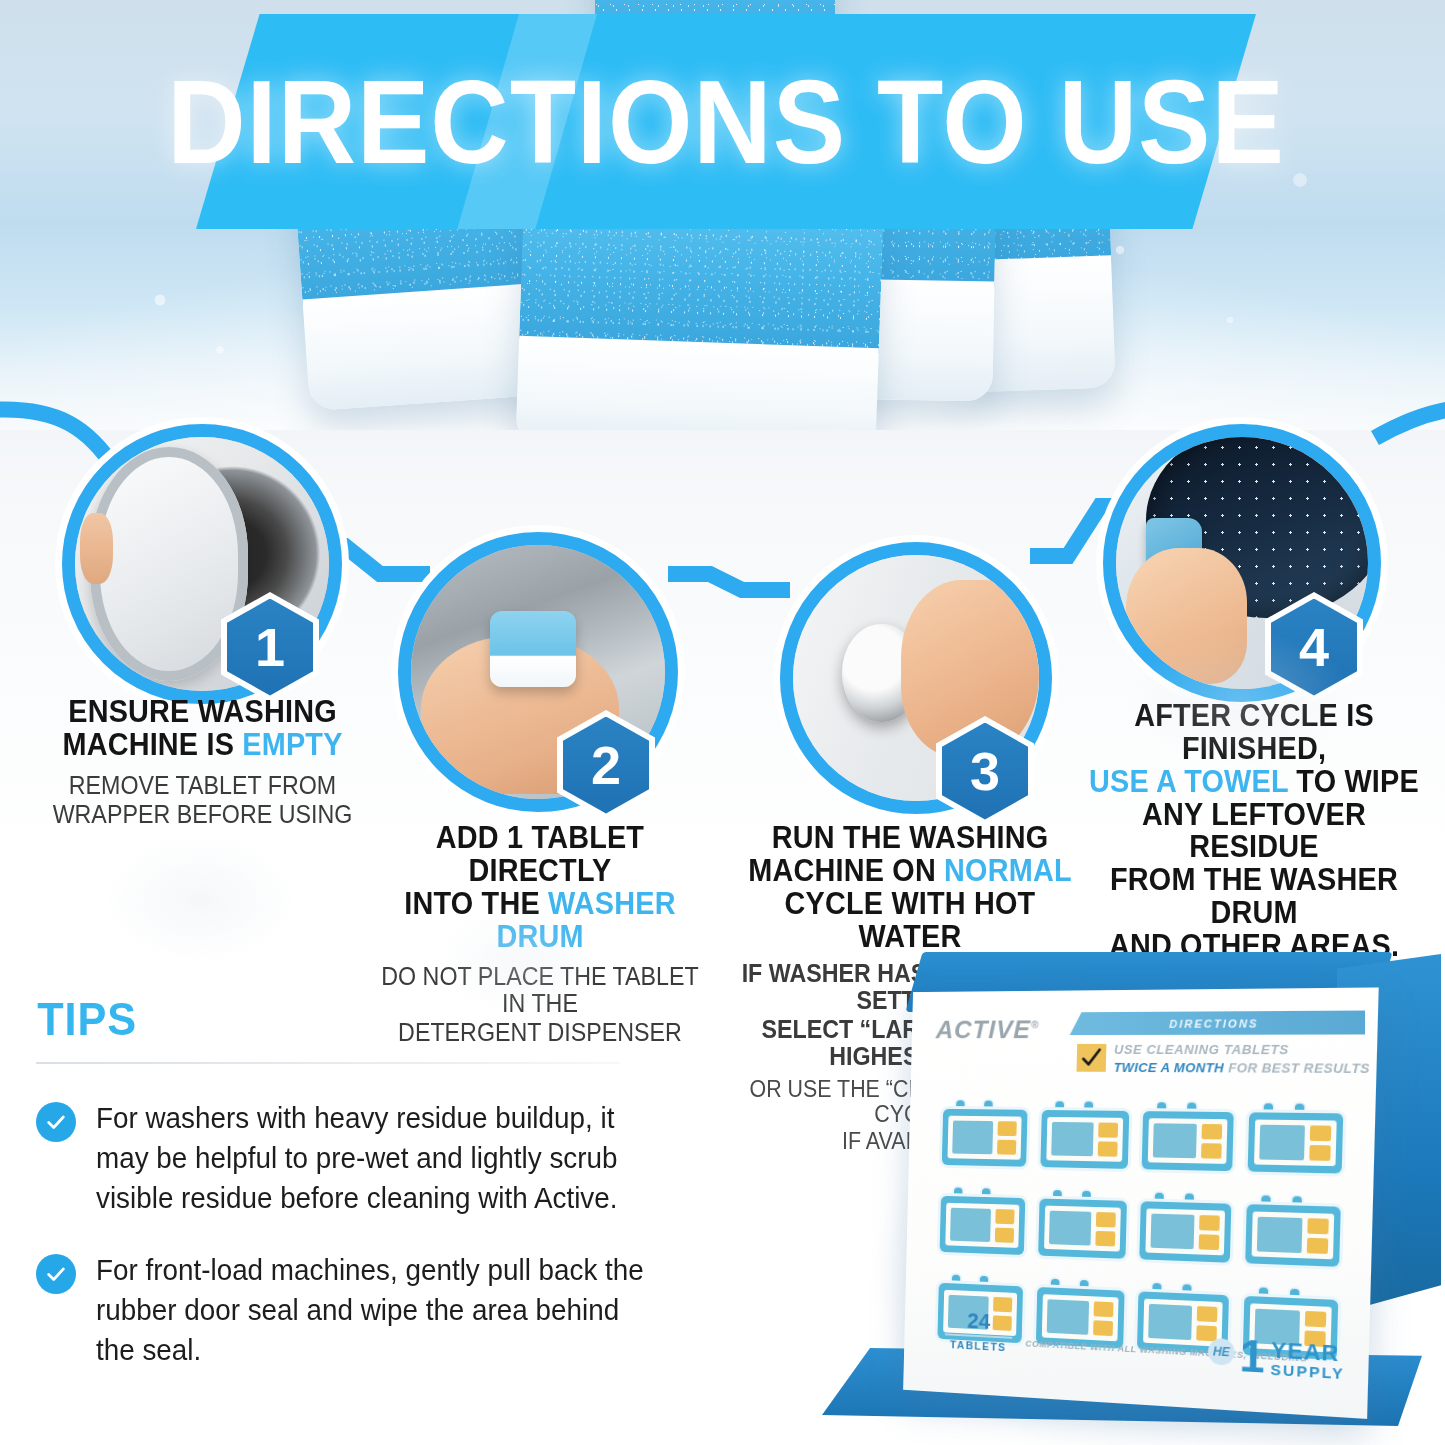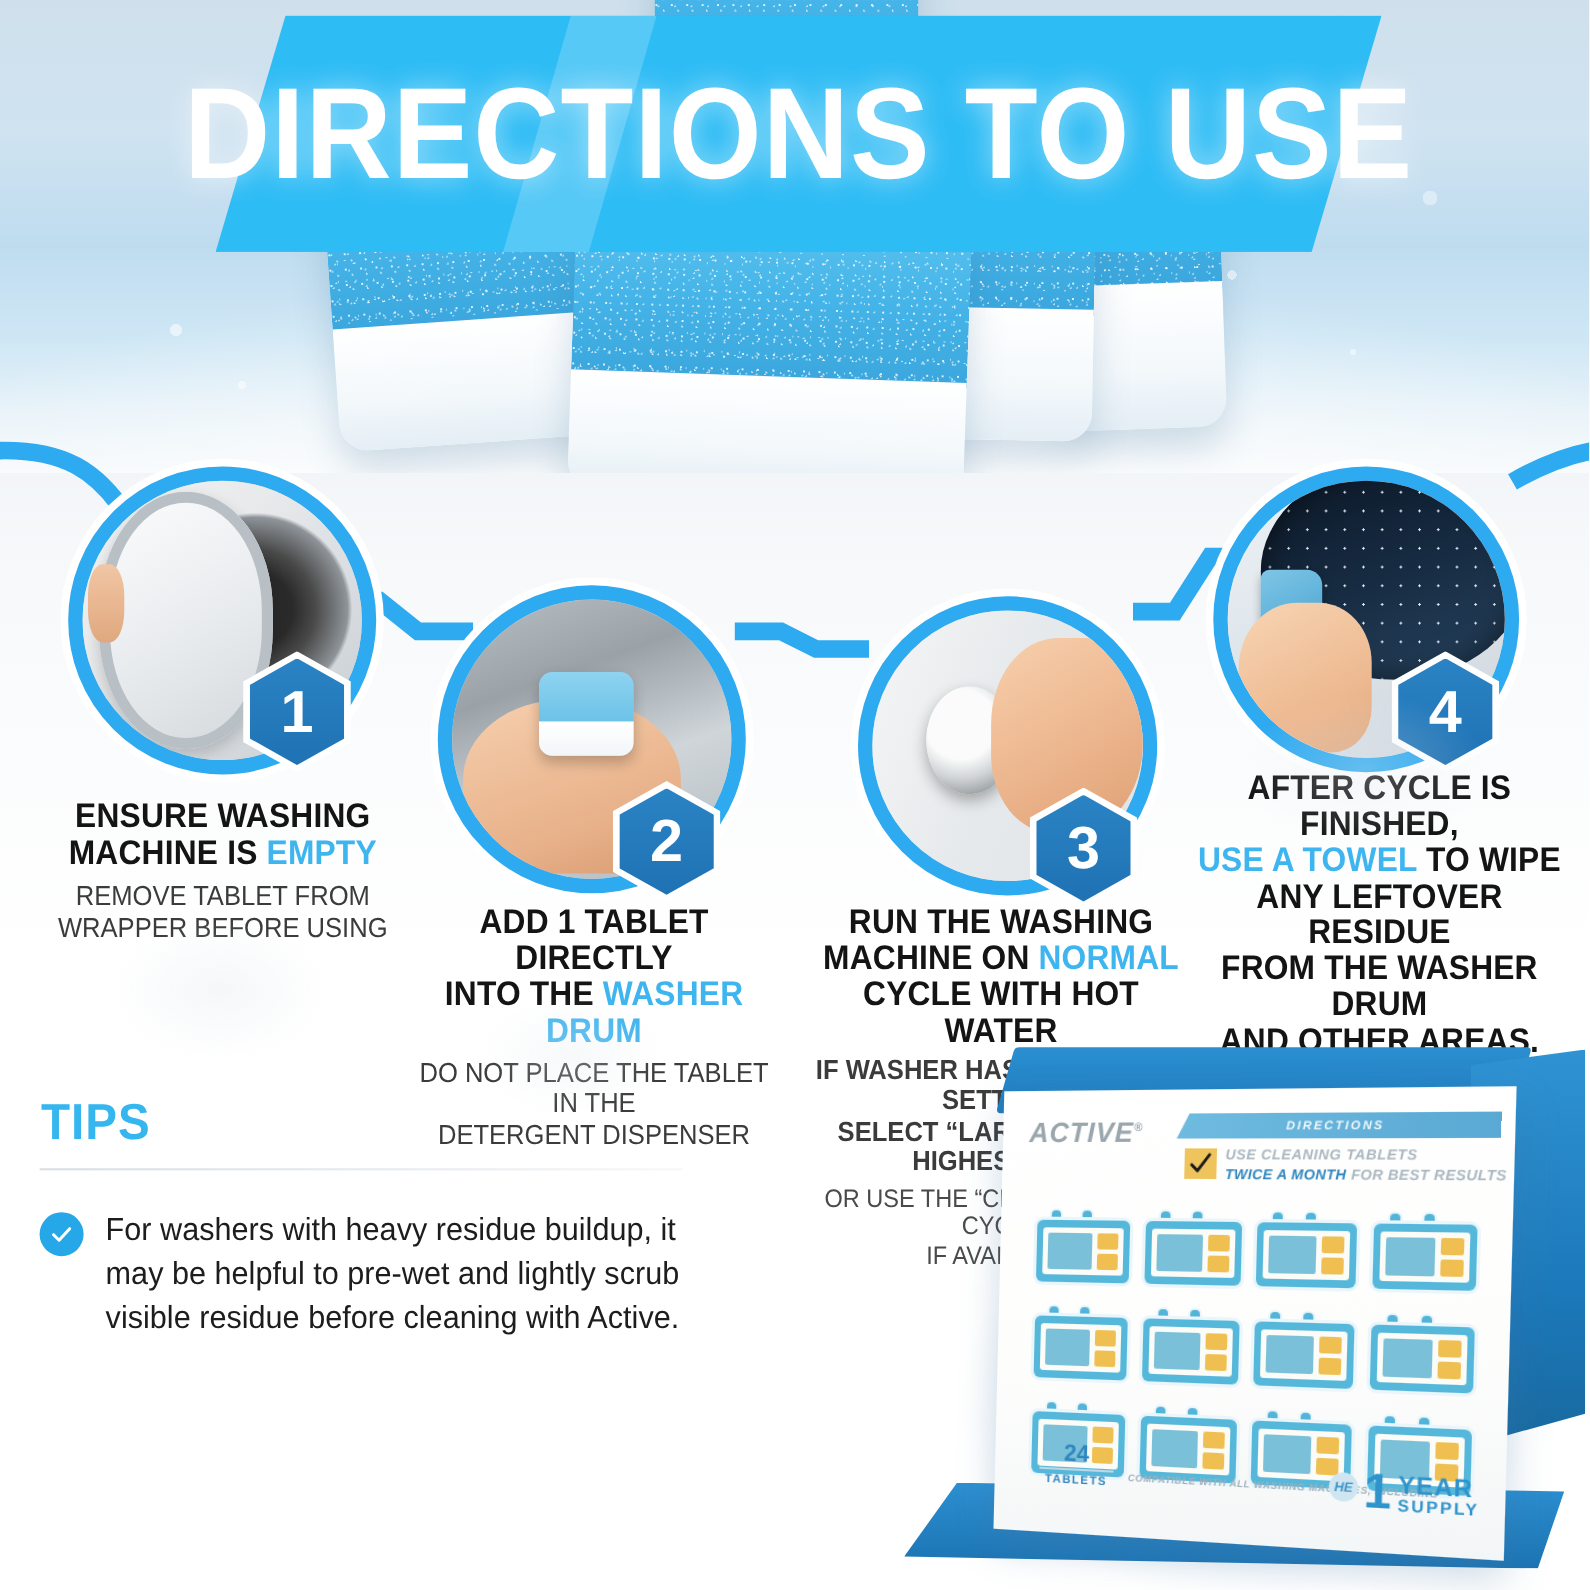--- a/index.html
+++ b/index.html
@@ -274,21 +274,21 @@
     <path d="M1375 78 C 1410 58, 1440 50, 1460 48" stroke="#2EAAF0" stroke-width="16" fill="none"></path>
   </svg>
 
   <div class="step">
     <div class="circle" style="left:62px; top:424px; width:280px; height:280px;">
       <div class="ph ph-door"></div>
     </div>
     <div class="hex" style="left:221px; top:592px;">
       <div class="hex-in">1</div>
     </div>
-    <div class="cap" style="left:40px; top:726px; width:325px;">
+    <div class="cap" style="left:40px; top:696px; width:325px;">
       <div class="main">ENSURE WASHING</div>
       <div class="main"><span>MACHINE IS </span><span class="hl">EMPTY</span></div>
       <div class="sub">REMOVE TABLET FROM</div>
       <div class="sub" style="margin-top:2px">WRAPPER BEFORE USING</div>
     </div>
   </div>
 
   <div class="step">
     <div class="circle" style="left:398px; top:532px; width:280px; height:280px;">
       <div class="ph ph-hand"></div>
@@ -347,20 +347,28 @@
 
   <div class="tip" style="left:36px; top:1098px;justify-content:flex-end;">
     <span class="tick">
       <svg viewBox="0 0 24 24" fill="none" stroke="#ffffff" stroke-width="3" stroke-linecap="round" stroke-linejoin="round">
           <polyline points="4,12.5 9.5,18 20,6.5"></polyline>
         </svg>
     </span>
     <span class="tip-text">For washers with heavy residue buildup, it may be helpful to pre-wet and lightly scrub visible residue before cleaning with Active.</span>
   </div>
 
+  <div class="tip" style="left:36px; top:1250px;">
+    <span class="tick">
+      <svg viewBox="0 0 24 24" fill="none" stroke="#ffffff" stroke-width="3" stroke-linecap="round" stroke-linejoin="round">
+          <polyline points="4,12.5 9.5,18 20,6.5"></polyline>
+        </svg>
+    </span>
+    <span class="tip-text">For front-load machines, gently pull back the rubber door seal and wipe the area behind the seal.</span>
+  </div>
 
   <div class="boxwrap">
     <div class="box-shadow-bg"></div>
     <div class="lid"></div>
     <div class="lid2"></div>
     <div class="box-bottom"></div>
 
     <div class="face">
       <div class="face-inner">
 

